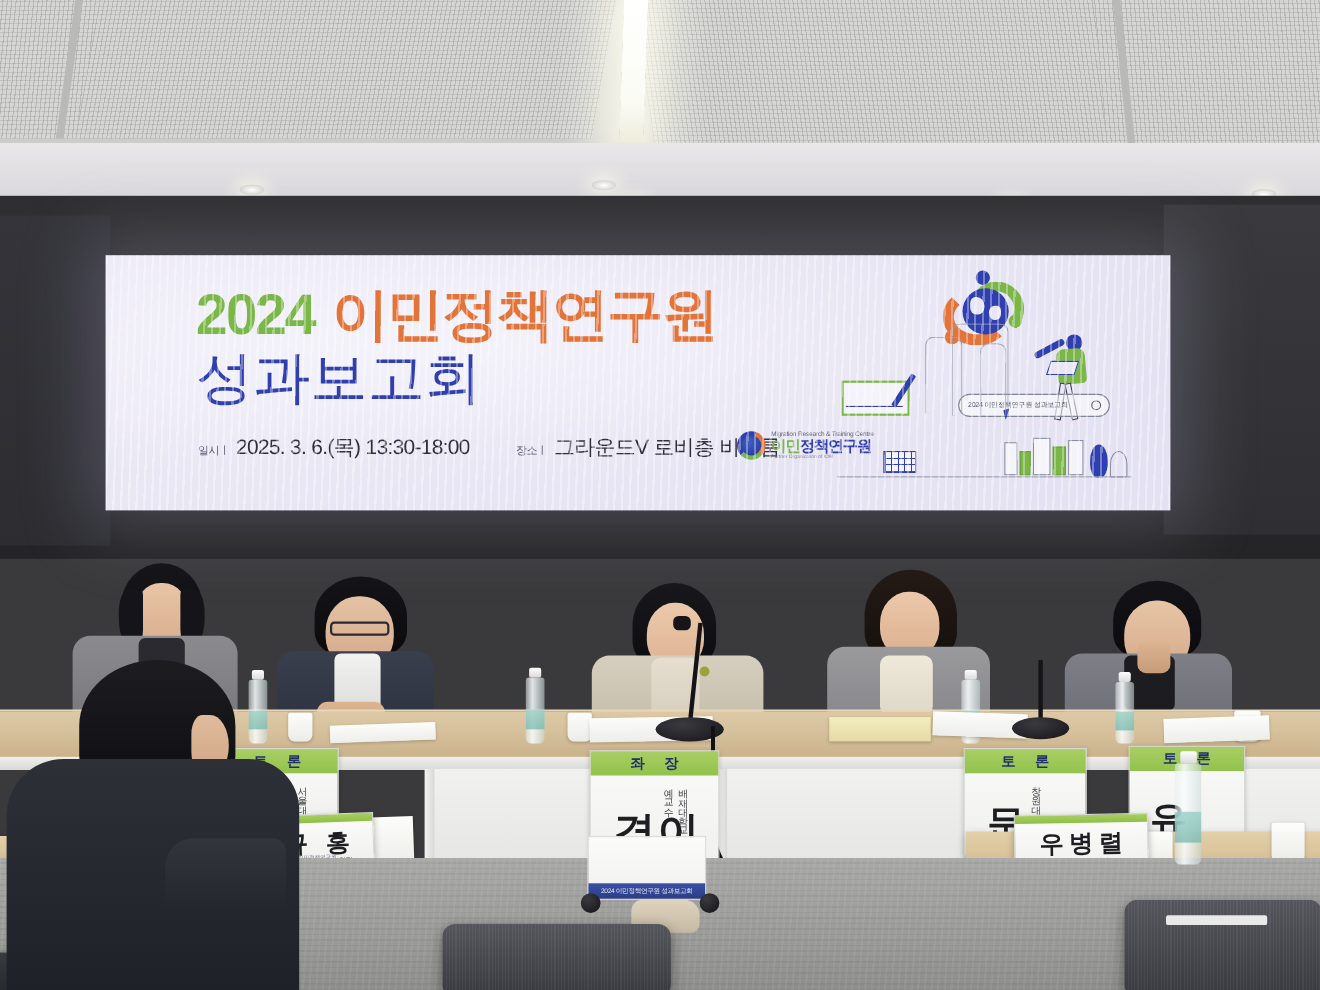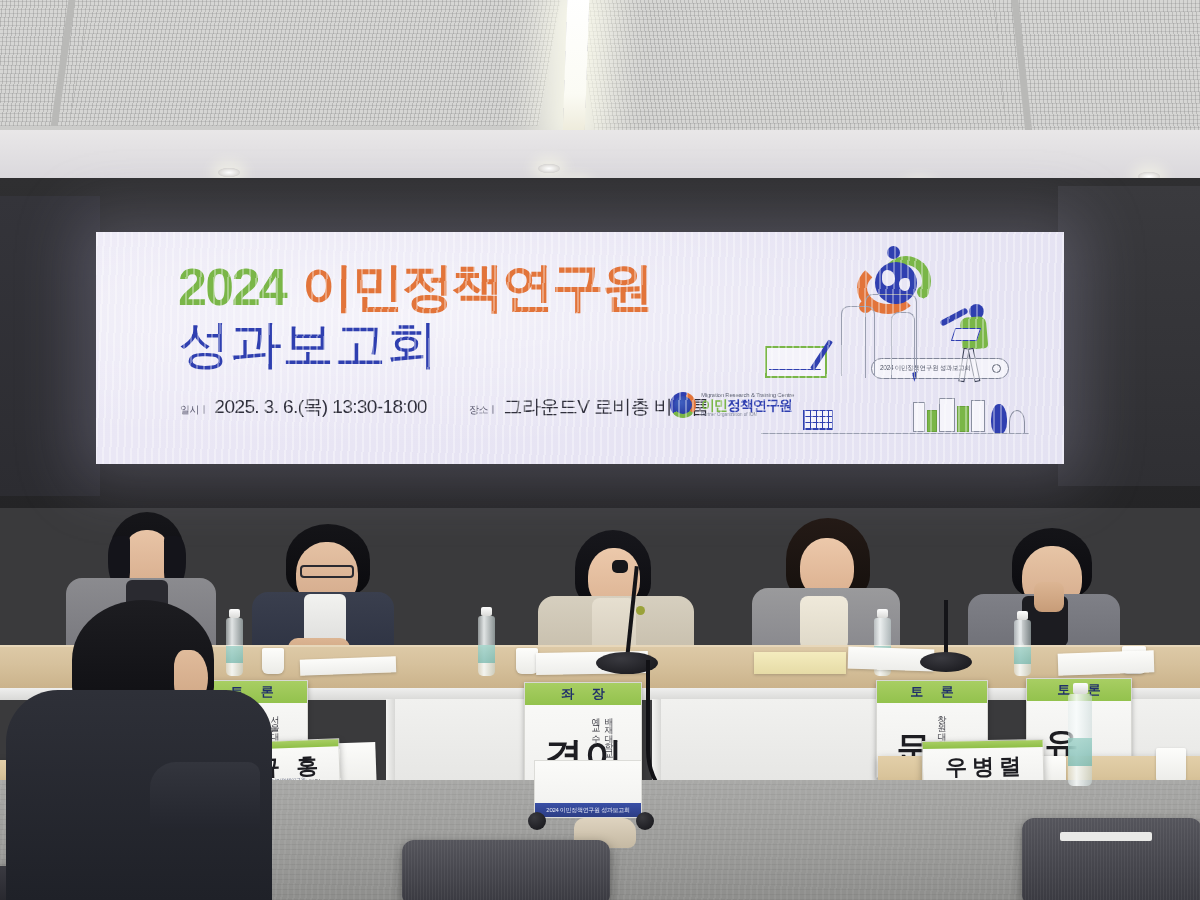--- a/index.html
+++ b/index.html
@@ -405,21 +405,21 @@
   <div style="position:absolute; left:646px; top:660px; width:120px; height:160px; border-left:4px solid #111115; border-bottom:4px solid #111115; border-radius:0 0 0 70px;"></div>
   <div class="mic-stand" style="left:944px; top:600px; width:4px; height:58px;"></div>
   <div class="mic-base" style="left:920px; top:652px; width:52px; height:20px;"></div>
 
   <div class="placard" style="left:196px; top:680px; width:112px; height:80px;">
     <div class="plc-top">토 론</div>
     <div class="plc-name vert" style="left:14px; top:28px; font-size:34px;">김</div>
     <div class="plc-aff" style="left:58px; top:28px;">서울대학교 교수</div>
   </div>
 
-  <div class="placard" style="left:524px; top:682px; width:118px; height:124px;">
+  <div class="placard" style="left:536px; top:682px; width:118px; height:124px;">
     <div class="plc-top">좌 장</div>
     <div class="plc-name vert" style="left:18px; top:28px; font-size:38px; line-height:1.05;">이혜경</div>
     <div class="plc-aff" style="left:64px; top:28px;">배재대학교 통일학과 명예교수</div>
     <div class="plc-band">2024 이민정책연구원 성과보고회</div>
   </div>
 
   <div class="placard" style="left:876px; top:680px; width:112px; height:98px;">
     <div class="plc-top">토 론</div>
     <div class="plc-name vert" style="left:14px; top:28px; font-size:34px;">문경</div>
     <div class="plc-aff" style="left:58px; top:28px;">창원대학교 교수</div>

